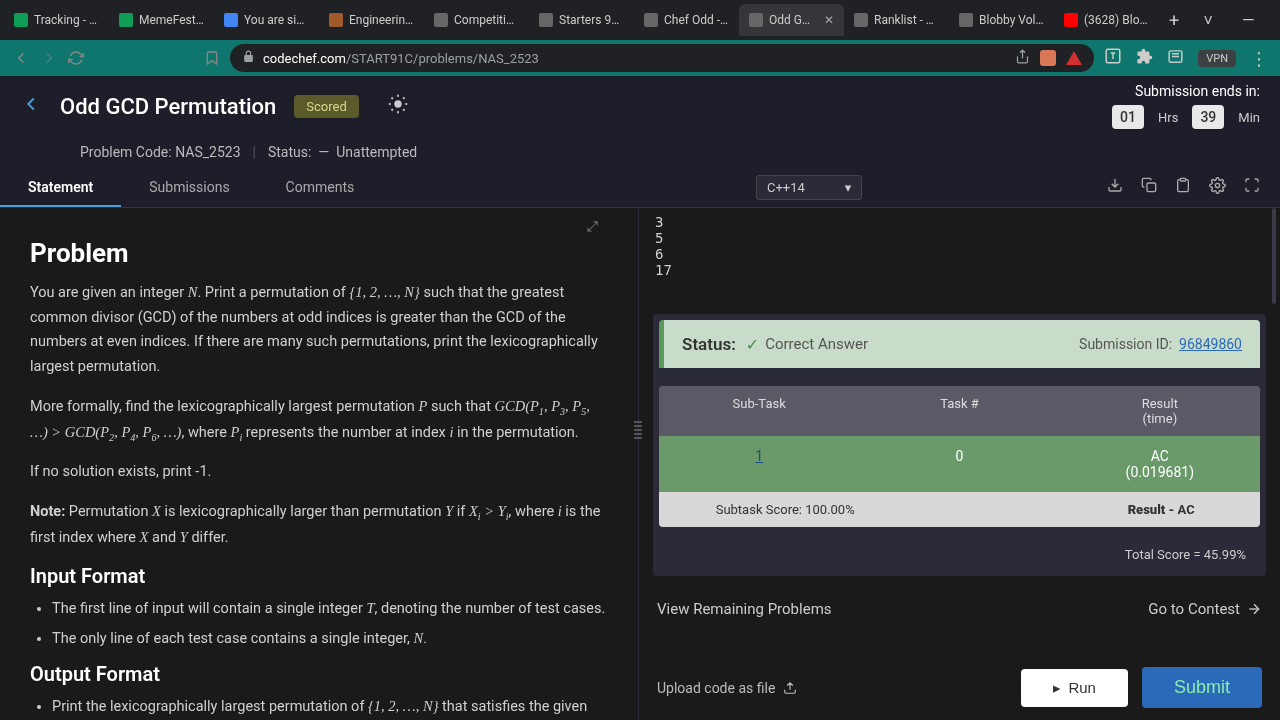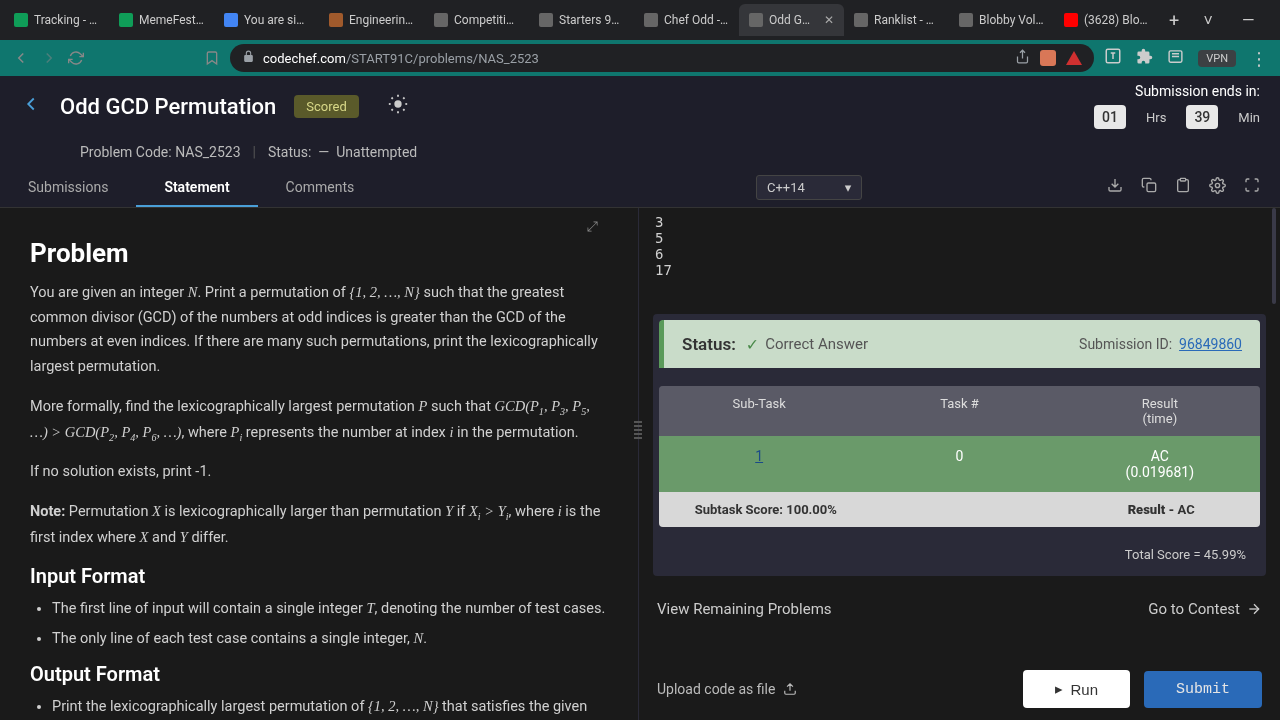--- a/index.html
+++ b/index.html
@@ -26,21 +26,21 @@
   .vpn-badge { background: #3c4043; padding: 2px 8px; border-radius: 4px; font-size: 11px; }
   
   
   .page-header { background: #1e1e2a; height: 60px; display: flex; align-items: center; padding: 0 20px; gap: 18px; }
   .back-btn { color: #4a9fd8; cursor: pointer; }
   .prob-title { font-size: 22px; font-weight: 500; color: #fff; }
   .scored-badge { background: #5a5a2a; color: #d8d888; padding: 4px 12px; border-radius: 4px; font-size: 13px; }
   .theme-toggle { color: #ccc; cursor: pointer; margin-left: 10px; }
   .timer-box { margin-left: auto; text-align: right; }
   .timer-label { font-size: 14px; color: #fff; margin-bottom: 6px; }
-  .timer-row { display: flex; align-items: center; gap: 20px; justify-content: flex-end; }
+  .timer-row { display: flex; align-items: center; gap: 14px; justify-content: flex-end; }
   .time-num { background: #e8e8e8; color: #333; padding: 4px 8px; border-radius: 4px; font-size: 14px; font-weight: 500; }
   .time-unit { font-size: 13px; color: #ccc; }
   
   .meta-row { background: #1e1e2a; padding: 8px 80px; font-size: 14px; color: #bbb; display: flex; gap: 12px; }
   .meta-sep { color: #555; }
   
   
   .content-tabs { background: #1e1e2a; border-bottom: 1px solid #333; display: flex; height: 40px; }
   .left-tabs { display: flex; }
   .ctab { padding: 0 28px; display: flex; align-items: center; font-size: 14px; color: #aaa; cursor: pointer; border-bottom: 2px solid transparent; }
@@ -89,21 +89,21 @@
   .rt-footer .rt-cell { padding: 10px; }
   .total-score { text-align: right; color: #ccc; font-size: 13px; padding: 14px 20px; }
   
   .bottom-links { display: flex; padding: 14px 18px; font-size: 15px; color: #ccc; }
   .view-remaining { cursor: pointer; }
   .goto-contest { margin-left: auto; color: #ccc; cursor: pointer; display: flex; align-items: center; gap: 6px; }
   
   .action-bar { margin-top: auto; padding: 14px 18px; display: flex; align-items: center; gap: 14px; }
   .upload-link { color: #bbb; font-size: 14px; cursor: pointer; display: flex; align-items: center; gap: 8px; }
   .run-btn { margin-left: auto; background: #fff; color: #333; padding: 10px 32px; border: none; border-radius: 4px; font-size: 15px; cursor: pointer; display: flex; align-items: center; gap: 8px; }
-  .submit-btn { background: #2a6ab8; color: #e5e5e5; padding: 10px 32px; border: none; border-radius: 4px; font-size: 15px; cursor: pointer; font-family: Liberation Mono, monospace; }
+  .submit-btn { background: #2a6ab8; color: #86efac; padding: 10px 32px; border: none; border-radius: 4px; font-size: 18px; cursor: pointer; }
   
   .splitter { position: absolute; left: 634px; top: 410px; width: 8px; height: 40px; display: flex; flex-direction: column; justify-content: center; gap: 2px; cursor: col-resize; }
   .splitter span { height: 2px; background: #555; }
 </style>
 </head>
 <body>
 
 <div class="tabs-bar">
   <div id="tabs-container" style="display:flex;">
       <div class="tab">
@@ -253,22 +253,22 @@
 </div>
 
 <div class="meta-row">
   <span><span>Problem Code:</span> <span>NAS_2523</span></span>
   <span class="meta-sep">|</span>
   <span><span>Status:</span>&nbsp;&nbsp;<span>—</span>&nbsp;&nbsp;<span>Unattempted</span></span>
 </div>
 
 <div class="content-tabs">
   <div class="left-tabs">
+    <div class="ctab active">Statement</div>
     <div class="ctab">Submissions</div>
-    <div class="ctab active">Statement</div>
     <div class="ctab">Comments</div>
   </div>
   <div class="right-tabs">
     <div class="lang-select">
       <span>C++14</span>
       <span>▾</span>
     </div>
     <div class="ide-icons">
       <span><svg width="16" height="16" viewBox="0 0 24 24" fill="none" stroke="currentColor" stroke-width="2">
             <path d="M21 15v4a2 2 0 01-2 2H5a2 2 0 01-2-2v-4M7 10l5 5 5-5M12 15V3"></path>
@@ -336,21 +336,21 @@
         </div>
         <div class="rt-row">
           <div class="rt-cell"><span class="rt-link">1</span></div>
           <div class="rt-cell">0</div>
           <div class="rt-cell">
               <div>AC</div>
               <div>(0.019681)</div>
             </div>
         </div>
         <div class="rt-footer">
-          <div class="rt-cell" style="text-align:center;padding-left:18px;font-weight:700">Subtask Score: 100.00%</div>
+          <div class="rt-cell" style="text-align:right;padding-left:18px;font-weight:400">Subtask Score: 100.00%</div>
           <div class="rt-cell"></div>
           <div class="rt-cell" style="font-weight:700"><strong>Result - </strong>AC</div>
         </div>
       </div>
       <div class="total-score">Total Score = 45.99%</div>
     </div>
 
     <div class="bottom-links">
       <span class="view-remaining">View Remaining Problems</span>
       <span class="goto-contest">

